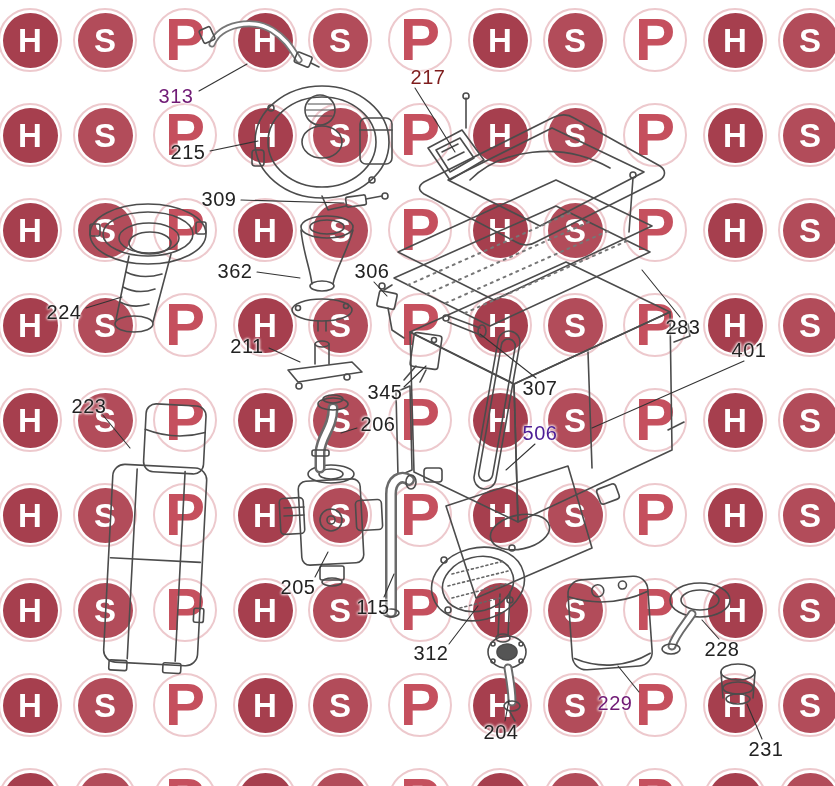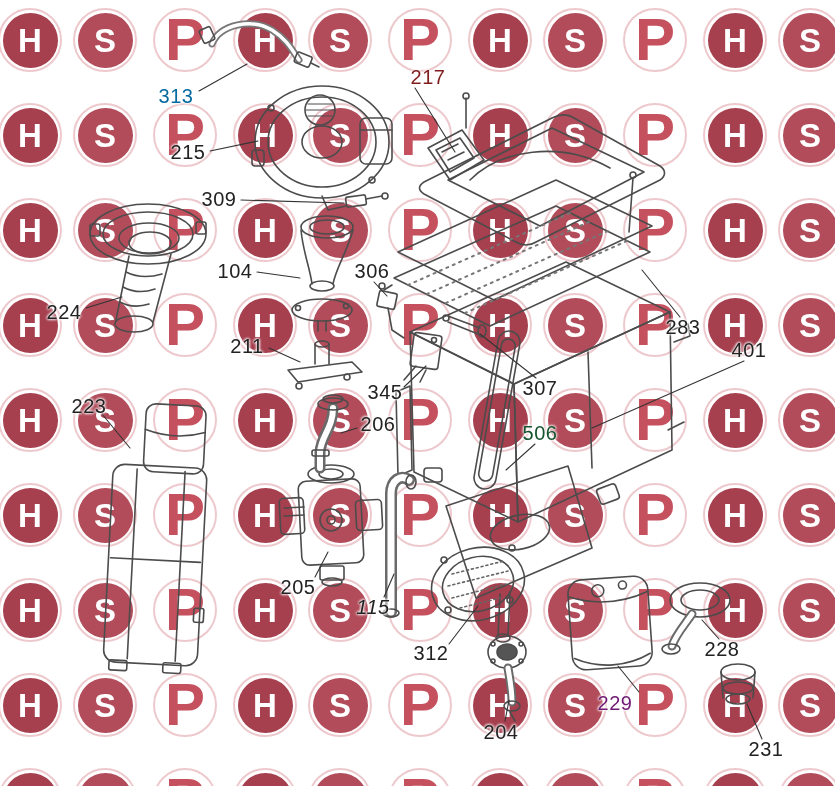--- a/index.html
+++ b/index.html
@@ -665,36 +665,36 @@
           <line x1="449" y1="644" x2="478" y2="606" stroke="#333333"></line>
           <line x1="719" y1="639" x2="702" y2="620" stroke="#333333"></line>
           <line x1="505" y1="721" x2="509" y2="700" stroke="#333333"></line>
           <line x1="639" y1="692" x2="618" y2="666" stroke="#333333"></line>
           <line x1="762" y1="739" x2="747" y2="704" stroke="#333333"></line>
         </g>
     </g>
   </svg>
 
   <div id="labels">
-      <div class="part-label" style="left: 176px; top: 96px; color: #0369a1;">313</div>
+      <div class="part-label" style="left: 176px; top: 96px; color: #701a75;">313</div>
       <div class="part-label" style="left: 428px; top: 77px; color: #7f1d1d;">217</div>
       <div class="part-label" style="left: 188px; top: 152px; color: rgb(34, 34, 34);">215</div>
       <div class="part-label" style="left: 219px; top: 199px; color: rgb(34, 34, 34);">309</div>
-      <div class="part-label" style="left: 235px; top: 271px; color: rgb(34, 34, 34);">104</div>
+      <div class="part-label" style="left: 235px; top: 271px; color: rgb(34, 34, 34);">362</div>
       <div class="part-label" style="left: 372px; top: 271px; color: rgb(34, 34, 34);">306</div>
       <div class="part-label" style="left: 64px; top: 312px; color: rgb(34, 34, 34);">224</div>
       <div class="part-label" style="left: 683px; top: 327px; color: rgb(34, 34, 34);">283</div>
       <div class="part-label" style="left: 247px; top: 346px; color: rgb(34, 34, 34);">211</div>
       <div class="part-label" style="left: 385px; top: 392px; color: rgb(34, 34, 34);">345</div>
       <div class="part-label" style="left: 540px; top: 388px; color: rgb(34, 34, 34);">307</div>
       <div class="part-label" style="left: 749px; top: 350px; color: rgb(34, 34, 34);">401</div>
       <div class="part-label" style="left: 89px; top: 406px; color: rgb(34, 34, 34);">223</div>
       <div class="part-label" style="left: 378px; top: 424px; color: rgb(34, 34, 34);">206</div>
-      <div class="part-label" style="left: 540px; top: 433px; color: #14532d;">506</div>
+      <div class="part-label" style="left: 540px; top: 433px; color: #4c1d95;">506</div>
       <div class="part-label" style="left: 298px; top: 587px; color: rgb(34, 34, 34);">205</div>
-      <div class="part-label" style="left: 373px; top: 607px; color: rgb(34, 34, 34); font-style: italic;">115</div>
+      <div class="part-label" style="left: 373px; top: 607px; color: rgb(34, 34, 34);">115</div>
       <div class="part-label" style="left: 431px; top: 653px; color: rgb(34, 34, 34);">312</div>
       <div class="part-label" style="left: 722px; top: 649px; color: rgb(34, 34, 34);">228</div>
       <div class="part-label" style="left: 501px; top: 732px; color: rgb(34, 34, 34);">204</div>
       <div class="part-label" style="left: 615px; top: 703px; color: #701a75;">229</div>
       <div class="part-label" style="left: 766px; top: 749px; color: rgb(34, 34, 34);">231</div>
     </div>
 </div>
 
 </body></html>

